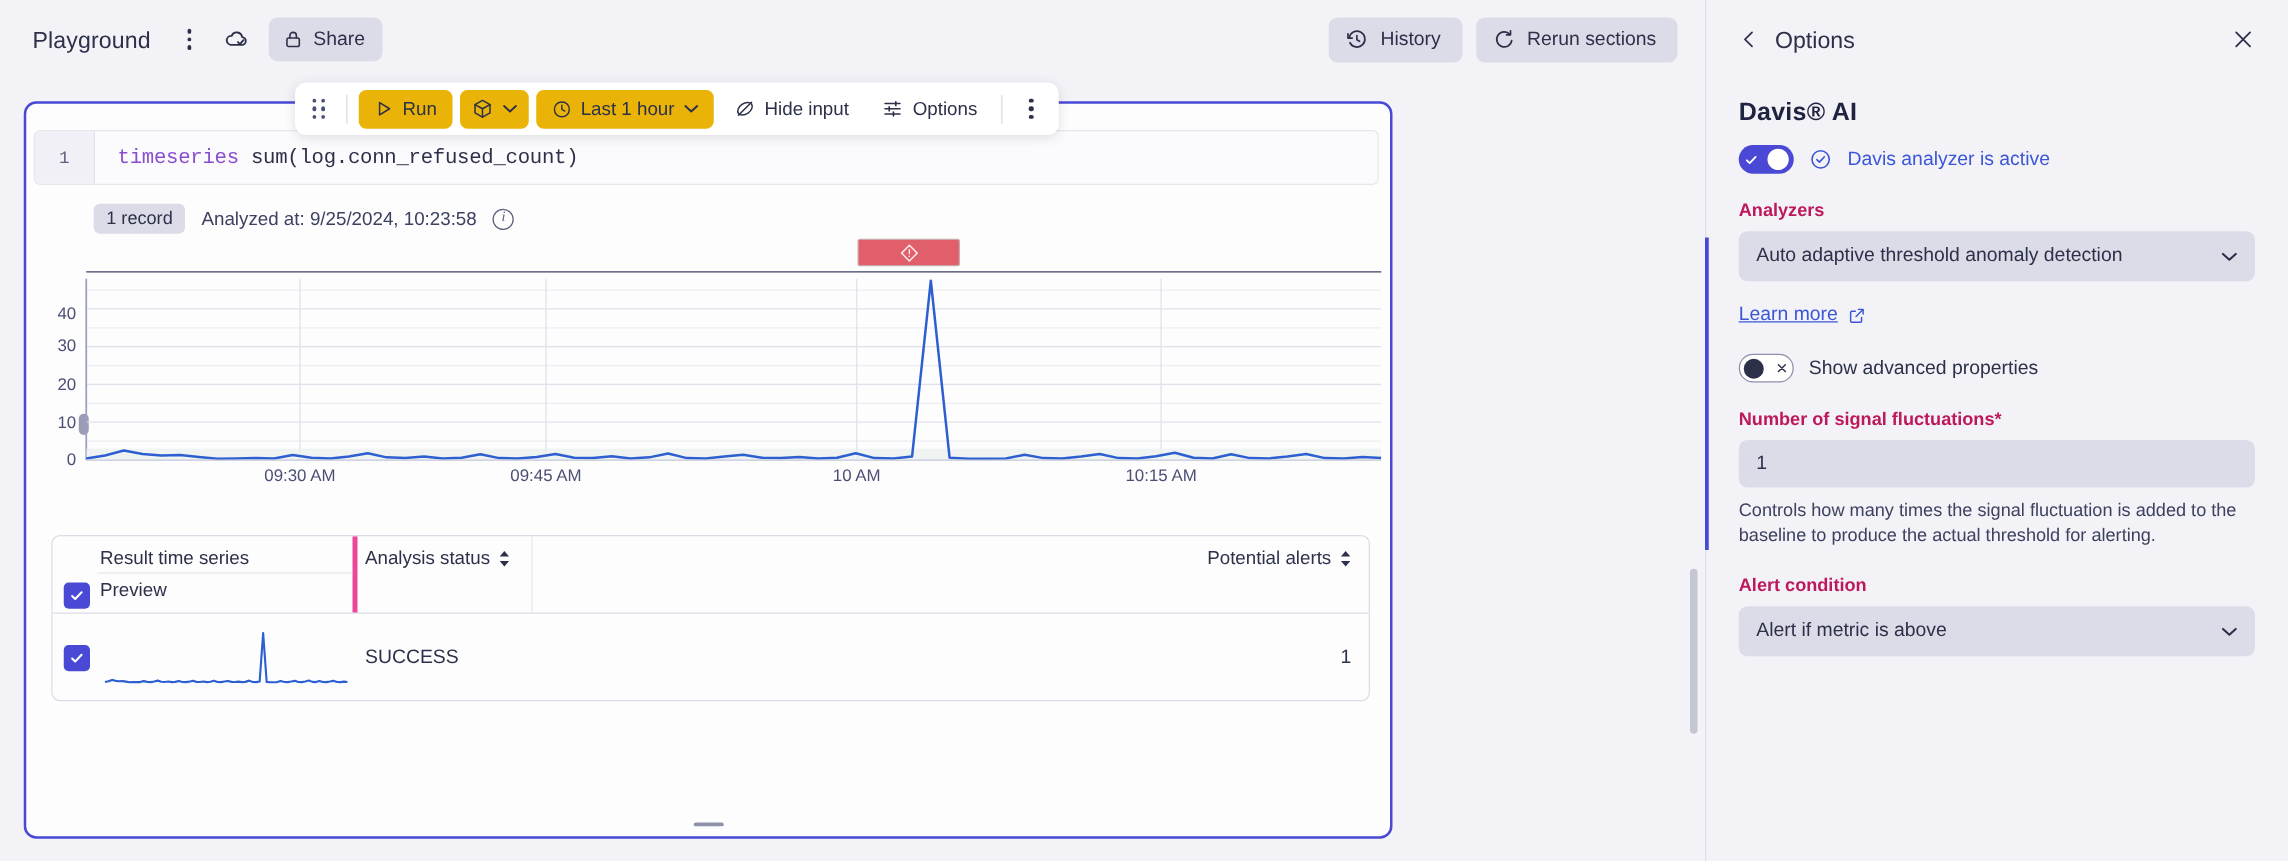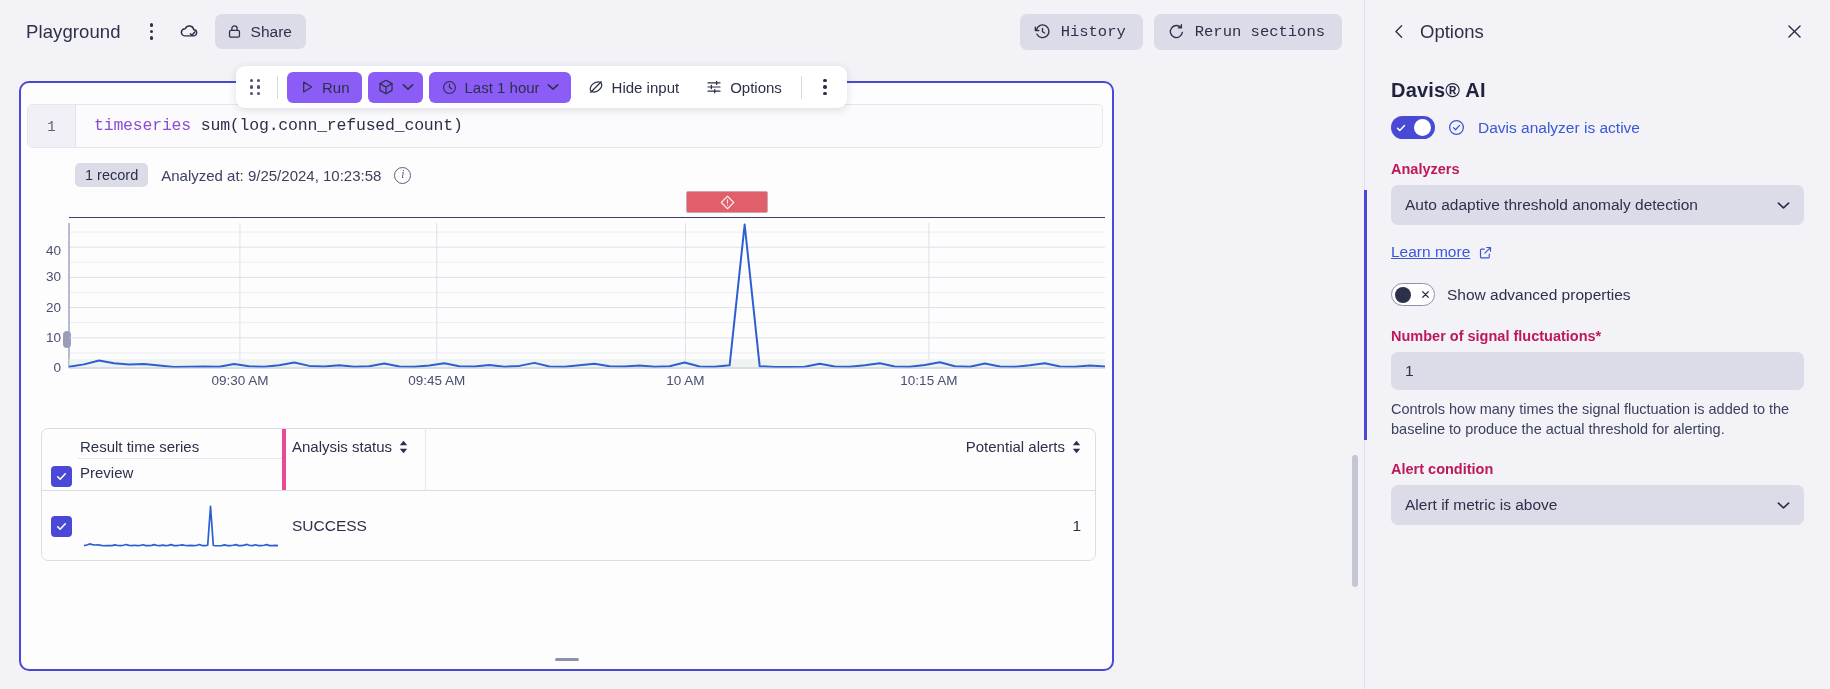--- a/index.html
+++ b/index.html
@@ -46,21 +46,21 @@
     font-size: 15.5px; color: #2c3049; cursor: pointer;
     font-family: "Liberation Sans", sans-serif;
   }
 
   .topbar-right { margin-left: auto; display: flex; align-items: center; gap: 11px; }
   .pill-btn {
     display: flex; align-items: center; gap: 9px;
     height: 36px; padding: 0 17px 0 13px;
     background: #dcdce8; border: none; border-radius: 7px;
     font-size: 15.5px; color: #2c3049; cursor: pointer;
-    font-family: Liberation Mono, monospace; white-space: nowrap;
+    font-family: Liberation Sans, sans-serif; white-space: nowrap;
   }
 
   
   .section-card {
     position: absolute;
     left: 19px; top: 81px;
     width: 1095px; height: 590px;
     background: #fdfdfe;
     border: 2px solid #4a49d6;
     border-radius: 10px;
@@ -82,21 +82,21 @@
   .drag-handle {
     width: 26px; height: 30px; display: flex; align-items: center; justify-content: center;
     cursor: grab;
   }
   .dots6 { display: grid; grid-template-columns: 3.2px 3.2px; grid-gap: 3.6px; }
   .dots6 i { width: 3.2px; height: 3.2px; border-radius: 50%; background: #4a4f73; display: block; }
   .tb-sep { width: 1px; height: 23px; background: #d9d9e4; margin: 0 3px; }
   .tb-btn {
     display: flex; align-items: center; gap: 7px;
     height: 31px; padding: 0 12px;
-    background: #8b5cf6; border: none; border-radius: 6px;
+    background: #eab308; border: none; border-radius: 6px;
     font-size: 15px; color: #2c3049; cursor: pointer;
     font-family: "Liberation Sans", sans-serif; white-space: nowrap;
   }
   .tb-btn.plain { background: transparent; padding: 0 10px; }
   .tb-kebab { width: 28px; height: 31px; display:flex; align-items:center; justify-content:center; border-radius:6px; cursor:pointer;}
 
   
   .editor-wrap {
     position: absolute; left: 6px; top: 21px;
     width: 1076px;

